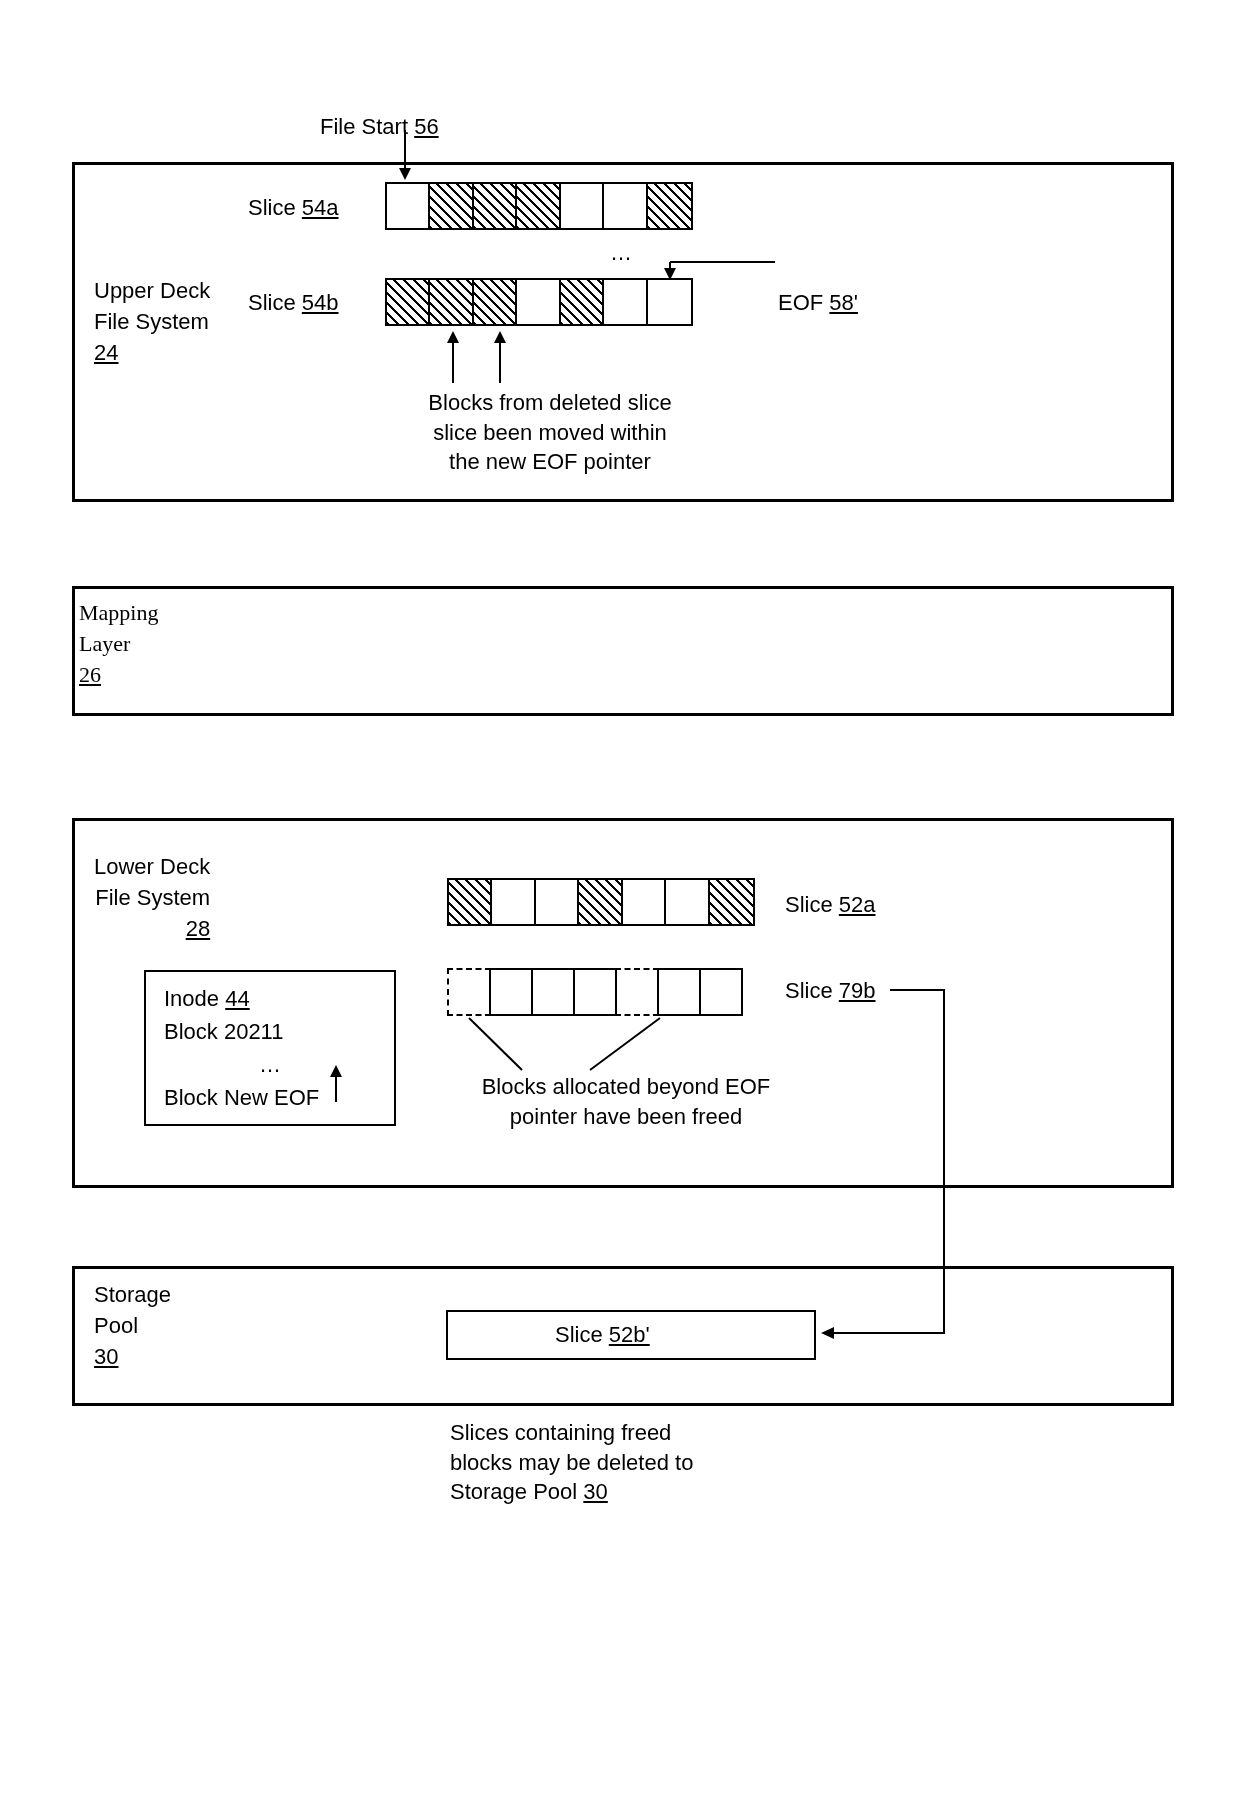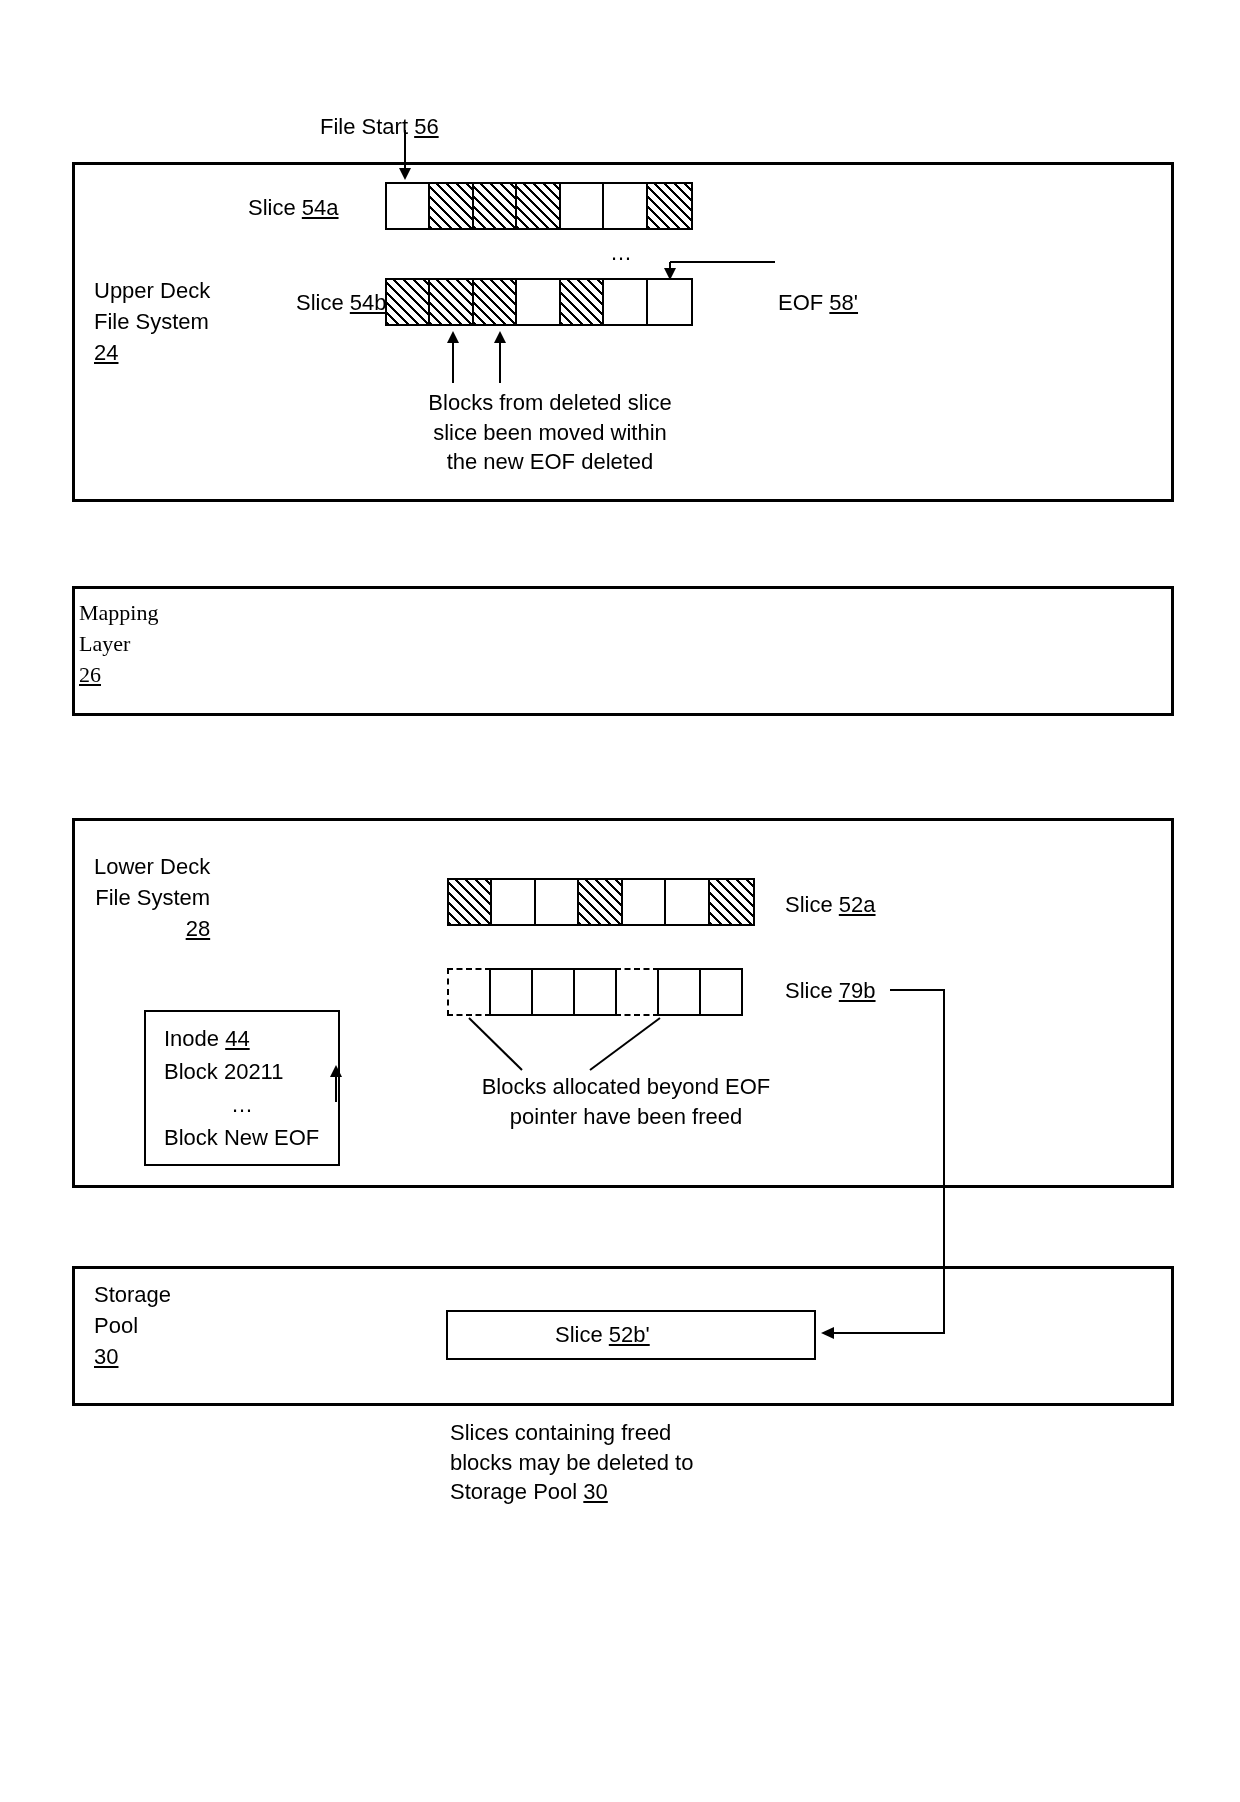--- a/index.html
+++ b/index.html
@@ -44,21 +44,21 @@
   <div class="block" style="width:44px;"></div>
   <div class="block hatched" style="width:44px;"></div>
   <div class="block hatched" style="width:44px;"></div>
   <div class="block hatched" style="width:44px;"></div>
   <div class="block" style="width:44px;"></div>
   <div class="block" style="width:44px;"></div>
   <div class="block hatched" style="width:44px;"></div>
 </div>
 <div class="label" style="left:610px; top:240px;">…</div>
 
-<div class="label" style="left:248px; top:290px;margin-left:48px;">
+<div class="label" style="left:248px; top:290px;">
   <span>Slice</span> <span class="ulabel">54b</span>
 </div>
 <div class="slice" style="left:385px; top:278px; width:308px; height:48px;">
   <div class="block hatched" style="width:44px;"></div>
   <div class="block hatched" style="width:44px;"></div>
   <div class="block hatched" style="width:44px;"></div>
   <div class="block" style="width:44px;"></div>
   <div class="block hatched" style="width:44px;"></div>
   <div class="block" style="width:44px;"></div>
   <div class="block" style="width:44px;"></div>
@@ -77,38 +77,38 @@
   <line x1="10" y1="55" x2="10" y2="12" stroke="#000" stroke-width="2"></line>
   <polygon points="10,3 4,15 16,15" fill="#000"></polygon>
 </svg>
 <svg class="arrow" style="left:490px; top:328px; width:20px; height:60px;">
   <line x1="10" y1="55" x2="10" y2="12" stroke="#000" stroke-width="2"></line>
   <polygon points="10,3 4,15 16,15" fill="#000"></polygon>
 </svg>
 <div class="label" style="left:385px; top:388px; text-align:center; width:330px; line-height:1.35;">
   <span>Blocks from deleted slice</span><br>
   <span>slice been moved within</span><br>
-  <span>the new EOF deleted</span>
+  <span>the new EOF pointer</span>
 </div>
 
 <div class="box" style="left:72px; top:586px; width:1102px; height:130px;"></div>
 <div class="label" style="left:79px; top:598px; line-height:1.4;font-family:Liberation Serif, serif;">
   <span>Mapping</span><br>
   <span>Layer</span><br>
   <span class="ulabel">26</span>
 </div>
 
 <div class="box" style="left:72px; top:818px; width:1102px; height:370px;"></div>
 <div class="label" style="left:94px; top:852px; line-height:1.4;text-align:right;">
   <span>Lower Deck</span><br>
   <span>File System</span><br>
   <span class="ulabel">28</span>
 </div>
 
-<div class="inode-box" style="left:144px; top:970px; width:196px;margin-top:40px;">
+<div class="inode-box" style="left:144px; top:970px; width:252px;">
   <div><span>Inode</span> <span class="ulabel">44</span></div>
   <div>Block 20211</div>
   <div style="text-align:center;">…</div>
   <div>Block New EOF</div>
 </div>
 <svg class="arrow" style="left:326px; top:1062px; width:20px; height:44px;">
   <line x1="10" y1="40" x2="10" y2="12" stroke="#000" stroke-width="2"></line>
   <polygon points="10,3 4,15 16,15" fill="#000"></polygon>
 </svg>
 

